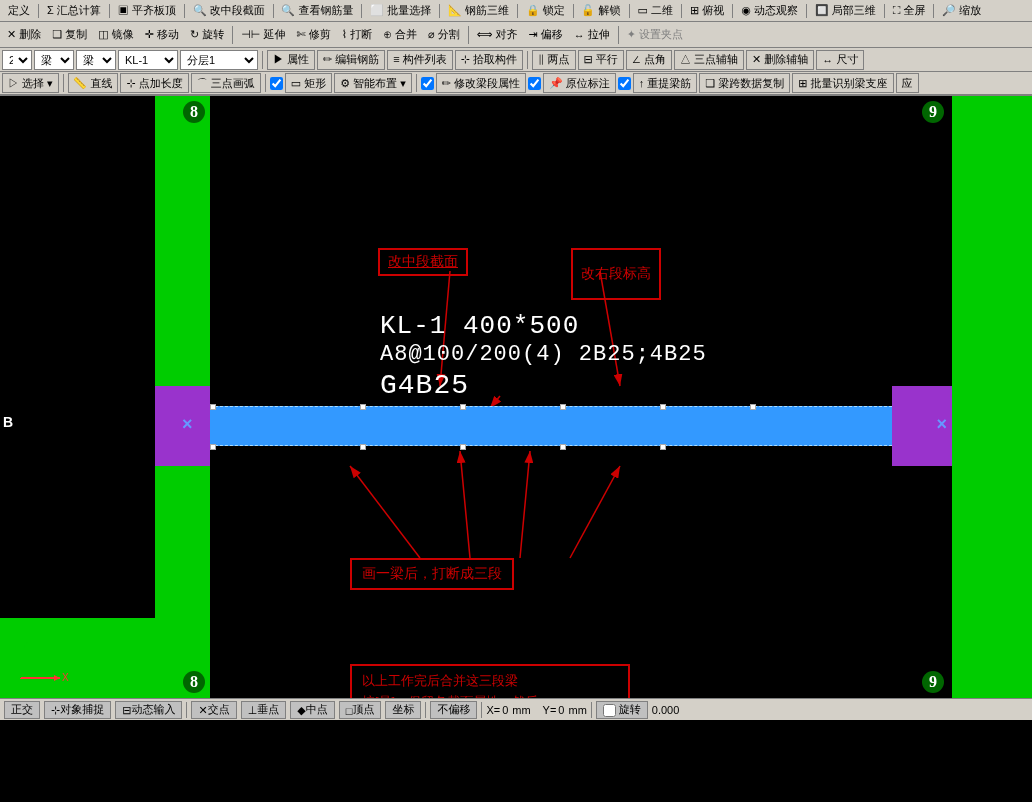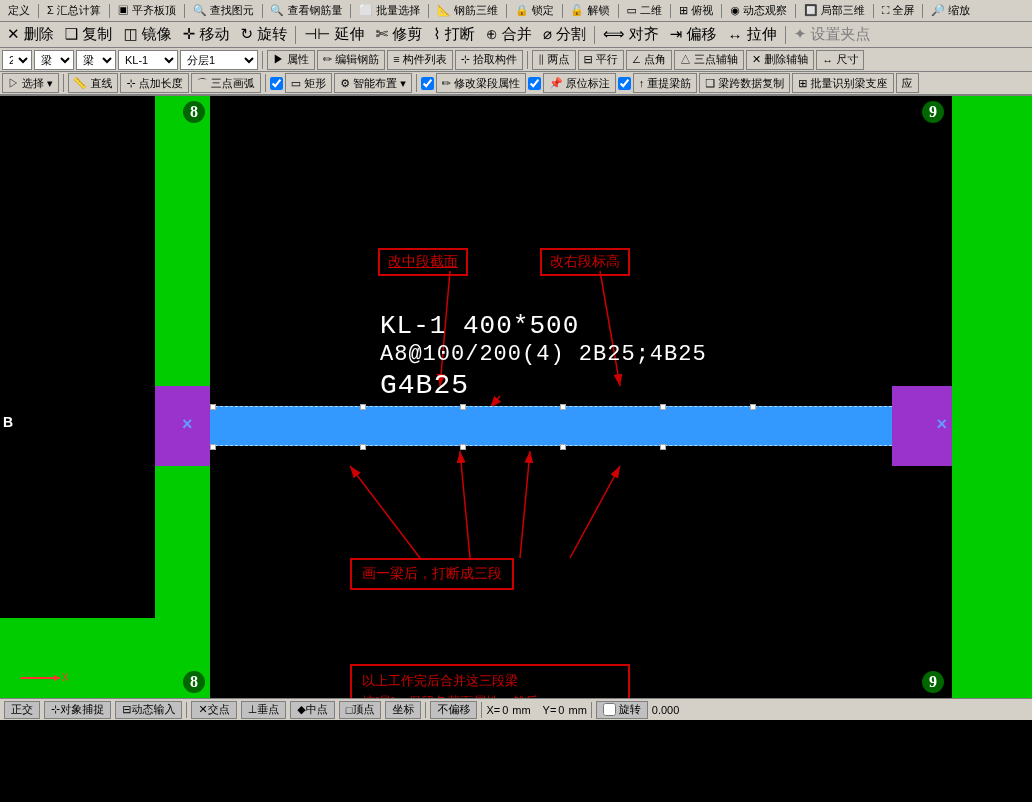--- a/index.html
+++ b/index.html
@@ -52,21 +52,21 @@
       overflow: hidden;
     }
     .tb-btn {
       background: #d4d0c8;
       border: 1px solid #d4d0c8;
       padding: 1px 4px;
       cursor: pointer;
       display: flex;
       align-items: center;
       gap: 2px;
-      font-size: 15px;
+      font-size: 11px;
       height: 22px;
       color: #000;
     }
     .tb-separator { width: 1px; height: 18px; background: #808080; margin: 0 2px; }
 
     
     .prop-bar {
       background: #d4d0c8;
       height: 24px;
       display: flex;
@@ -204,21 +204,21 @@
       font-size: 11px;
       white-space: nowrap;
       overflow: hidden;
     }
     .status-item {
       padding: 1px 6px;
       border: 1px solid #808080;
       background: #c0c0c0;
       height: 18px;
       display: flex;
-      align-items: center;
+      align-items: flex-end;
       cursor: pointer;
     }
     .status-divider { width: 1px; height: 16px; background: #808080; }
     .status-coord {
       display: flex;
       align-items: center;
       gap: 2px;
     }
 
     
@@ -249,21 +249,21 @@
 </head>
 <body>
 
 <div class="toolbar" id="menu-bar" style="height:22px; background:#d4d0c8; font-size:11px;">
   <span class="menu-item">定义</span>
   <span class="menu-separator"></span>
   <span class="menu-item">Σ 汇总计算</span>
   <span class="menu-separator"></span>
   <span class="menu-item">▣ 平齐板顶</span>
   <span class="menu-separator"></span>
-  <span class="menu-item">🔍 查找图元</span>
+  <span class="menu-item">🔍 改中段截面</span>
   <span class="menu-separator"></span>
   <span class="menu-item">🔍 查看钢筋量</span>
   <span class="menu-separator"></span>
   <span class="menu-item">⬜ 批量选择</span>
   <span class="menu-separator"></span>
   <span class="menu-item">📐 钢筋三维</span>
   <span class="menu-separator"></span>
   <span class="menu-item">🔒 锁定</span>
   <span class="menu-separator"></span>
   <span class="menu-item">🔓 解锁</span>
@@ -397,21 +397,21 @@
   <div class="beam-label" style="left:380px; top:215px; z-index:10;">
     <div>KL-1 400*500</div>
     <div style="font-size:22px;">A8@100/200(4) 2B25;4B25</div>
     <div style="font-size:28px;">G4B25</div>
   </div>
 
   <div class="annotation-box" style="left:378px; top:152px; font-size:14px; padding:3px 8px;text-decoration:underline;">
     <span>改中段截面</span>
   </div>
 
-  <div class="annotation-box" style="left:540px; top:152px; font-size:14px; padding:3px 8px;">
+  <div class="annotation-box" style="left:571px; top:152px; font-size:14px; padding:15px 8px;">
     <span>改右段标高</span>
   </div>
 
   <div class="annotation-box" style="left:350px; top:462px; font-size:14px; padding:5px 10px;">
     <span>画一梁后，打断成三段</span>
   </div>
 
   <div class="annotation-box" style="left:350px; top:568px; width:280px; font-size:13px; padding:5px 10px; line-height:1.6;">
     <div>以上工作完后合并这三段梁</div>
     <div>按[是]，保留各截面属性。然后</div>

